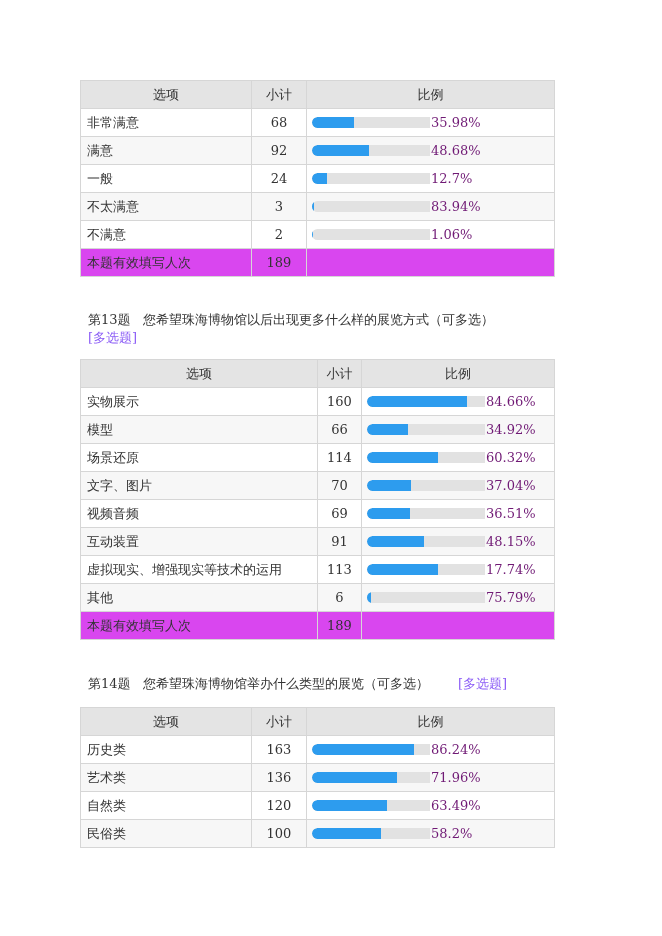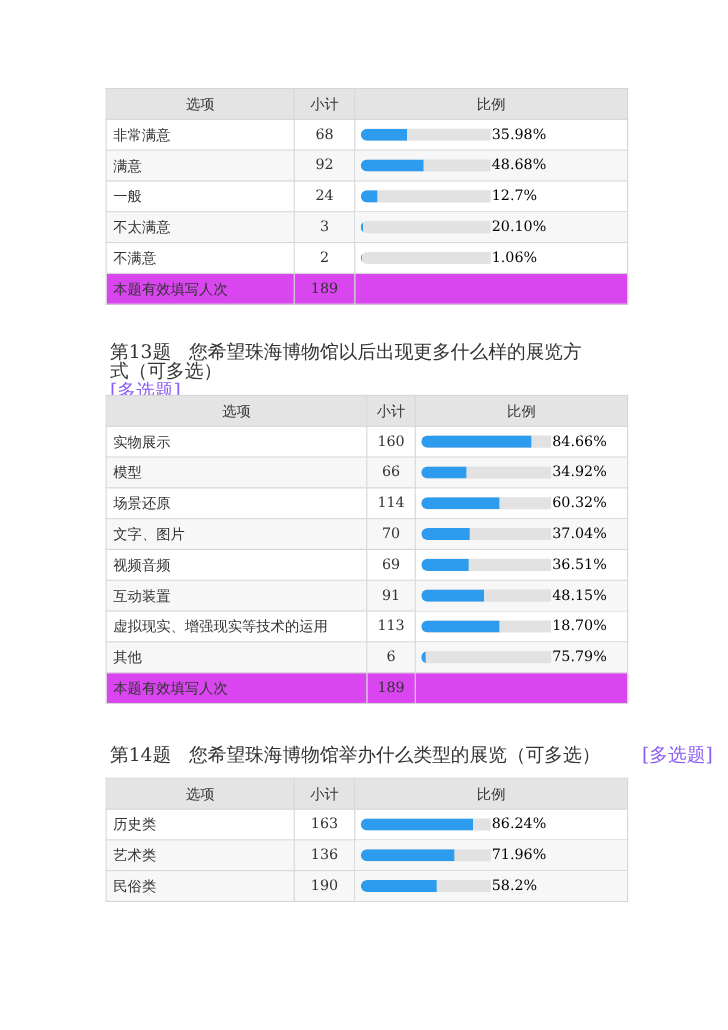--- a/index.html
+++ b/index.html
@@ -1,28 +1,28 @@
 <!DOCTYPE html>
 <html><head>
 <meta charset="utf-8">
 <style>
   html, body { margin: 0; padding: 0; background: #ffffff; }
   body { width: 662px; height: 936px; position: relative; font-family: "DejaVu Serif", "Liberation Serif", serif; color: #333; font-size: 13px; overflow: hidden; }
-  .tbl { position: absolute; left: 96px; width: 474px; border-collapse: collapse; table-layout: fixed; padding-left: 16px; }
+  .tbl { position: absolute; left: 80px; width: 474px; border-collapse: collapse; table-layout: fixed; padding-left: 16px; }
   .tbl th, .tbl td { border: 1px solid #d6d6d6; height: 27px; padding: 0; font-size: 13px; font-weight: normal; color: #333; }
   .tbl th { background: #e4e4e4; text-align: center; }
   .tbl td.opt { padding-left: 6px; text-align: left; white-space: nowrap; }
   .tbl td.cnt { text-align: center; }
   .tbl tr.alt td { background: #f7f7f7; margin-left: 32px; }
   .tbl tr.total td { background: #d946ef; }
   .barcell { position: relative; }
   .bar { position: absolute; left: 5px; top: 8px; width: 118px; height: 11px; background: #e2e2e2; border-radius: 6px 0 0 6px; overflow: hidden; }
   .fill { height: 100%; background: #2d9cee; border-radius: 6px 0 0 6px; }
-  .pct { position: absolute; left: 124px; top: 6px; font-size: 13px; color: #000000; }
-  .qtitle { position: absolute; left: 100px; font-size: 17px; color: #333; }
+  .pct { position: absolute; left: 124px; top: 6px; font-size: 13px; color: #701a75; }
+  .qtitle { position: absolute; left: 88px; font-size: 13px; color: #333; }
   .qtag { color: #8b5cf6; }
 </style>
 </head>
 <body>
 
 <table class="tbl" style="top:80px;">
   <colgroup>
       <col style="width:171px">
       <col style="width:55px">
       <col style="width:248px">
@@ -65,21 +65,21 @@
           <span class="pct">12.7%</span>
         </td>
       </tr>
       <tr class="alt">
         <td class="opt">不太满意</td>
         <td class="cnt">3</td>
         <td class="barcell">
           <div class="bar">
             <div class="fill" style="width: 1.59%;"></div>
           </div>
-          <span class="pct">20.10%</span>
+          <span class="pct">83.94%</span>
         </td>
       </tr>
       <tr>
         <td class="opt">不满意</td>
         <td class="cnt">2</td>
         <td class="barcell">
           <div class="bar">
             <div class="fill" style="width: 1.2%;"></div>
           </div>
           <span class="pct">1.06%</span>
@@ -173,21 +173,21 @@
           <span class="pct">48.15%</span>
         </td>
       </tr>
       <tr>
         <td class="opt">虚拟现实、增强现实等技术的运用</td>
         <td class="cnt">113</td>
         <td class="barcell">
           <div class="bar">
             <div class="fill" style="width: 59.79%;"></div>
           </div>
-          <span class="pct">18.70%</span>
+          <span class="pct">17.74%</span>
         </td>
       </tr>
       <tr class="alt">
         <td class="opt">其他</td>
         <td class="cnt">6</td>
         <td class="barcell">
           <div class="bar">
             <div class="fill" style="width: 3.17%;"></div>
           </div>
           <span class="pct">75.79%</span>
@@ -234,23 +234,33 @@
       <tr class="alt">
         <td class="opt">艺术类</td>
         <td class="cnt">136</td>
         <td class="barcell">
           <div class="bar">
             <div class="fill" style="width: 71.96%;"></div>
           </div>
           <span class="pct">71.96%</span>
         </td>
       </tr>
+      <tr>
+        <td class="opt">自然类</td>
+        <td class="cnt">120</td>
+        <td class="barcell">
+          <div class="bar">
+            <div class="fill" style="width: 63.49%;"></div>
+          </div>
+          <span class="pct">63.49%</span>
+        </td>
+      </tr>
       <tr class="alt">
         <td class="opt">民俗类</td>
-        <td class="cnt">190</td>
+        <td class="cnt">100</td>
         <td class="barcell">
           <div class="bar">
             <div class="fill" style="width: 58.2%;"></div>
           </div>
           <span class="pct">58.2%</span>
         </td>
       </tr>
     </tbody>
 </table>
 

